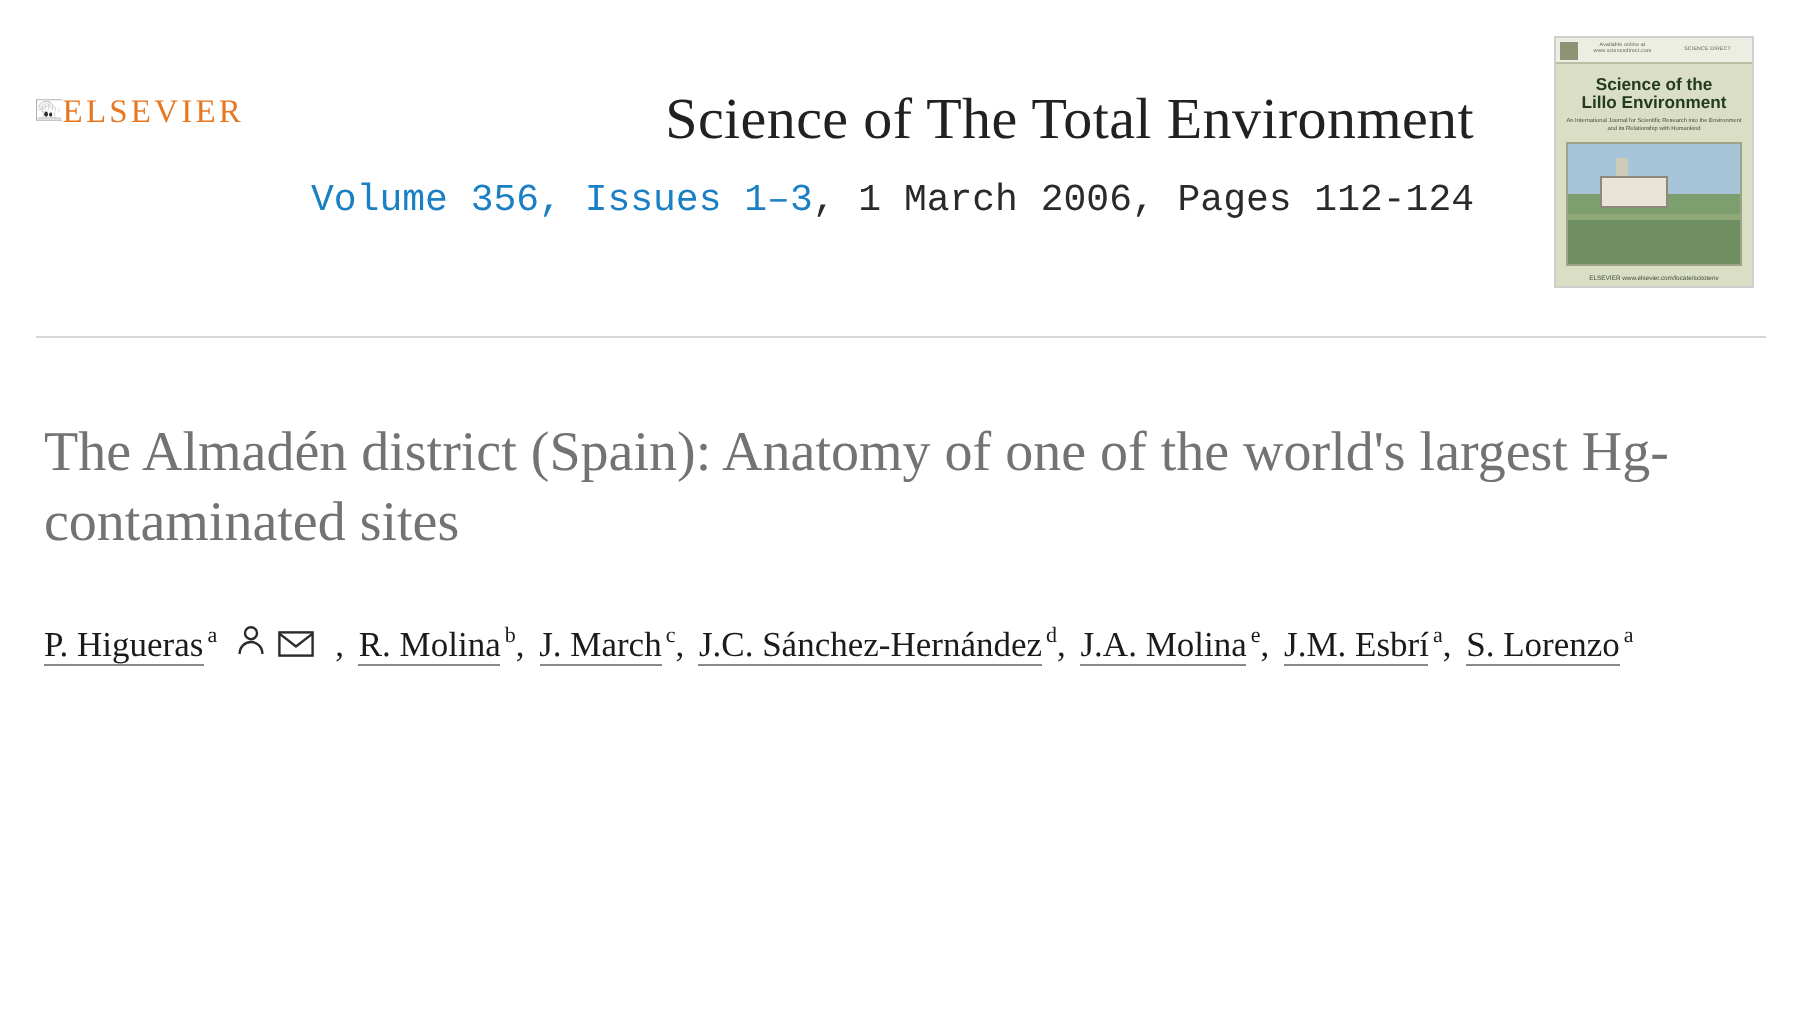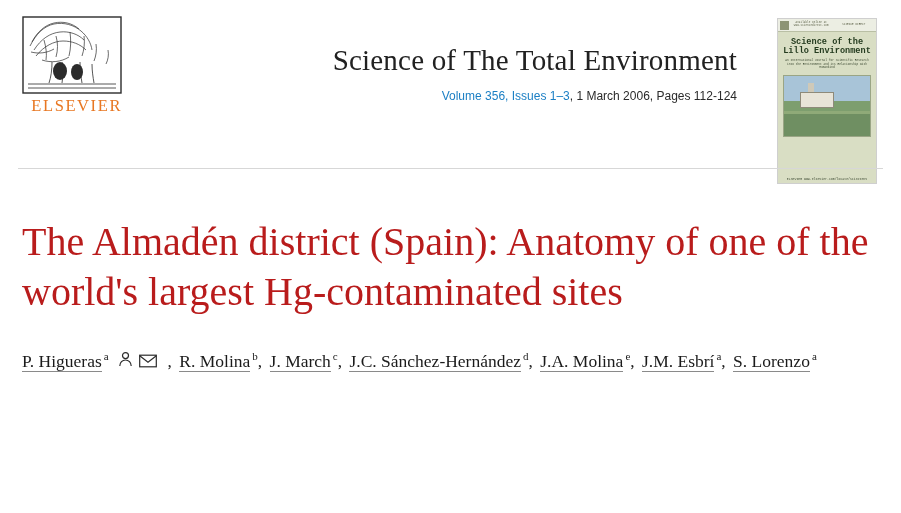--- a/index.html
+++ b/index.html
@@ -23,22 +23,22 @@
     display: flex;
     align-items: flex-start;
     padding: 14px 24px 0 18px;
   }
 
   .elsevier-logo {
     width: 104px;
     flex: 0 0 104px;
     margin-top: 2px;
     display: flex;
-    flex-direction: column;
-    align-items: flex-end;
+    flex-direction: row;
+    align-items: center;
   }
   .elsevier-tree {
     width: 100px;
     height: 78px;
     display: block;
   }
   .elsevier-word {
     margin-top: 2px;
     font-family: "Liberation Serif", serif;
     font-size: 16.5px;
@@ -56,40 +56,40 @@
   .journal-title {
     font-family: "Liberation Serif", serif;
     font-size: 29px;
     color: #212121;
     letter-spacing: .2px;
     line-height: 1.15;
     font-weight: 400;
   }
   .journal-issue {
     margin-top: 12px;
-    font-family: Liberation Sans, sans-serif;
-    font-size: 12px;
+    font-family: Liberation Mono, monospace;
+    font-size: 19px;
     color: #2a2a2a;
   }
   .journal-issue .vol-link {
     color: #1b7fc4;
     text-decoration: none;
     cursor: pointer;
   }
 
   .cover {
     flex: 0 0 100px;
     width: 100px;
-    height: 166px;
+    height: 126px;
     margin-top: 4px;
     border: 1px solid #cfcfcf;
     background: #d9dec4;
     position: relative;
     overflow: hidden;
-    font-family: Liberation Mono, monospace;
+    font-family: Liberation Sans, sans-serif;
   }
   .cover .c-topbar {
     height: 13px;
     background: #eceee3;
     border-bottom: 1px solid #b9bfa4;
     display: flex;
     align-items: center;
     padding: 0 2px;
     gap: 2px;
   }
@@ -171,23 +171,23 @@
   }
 
   
   .article {
     position: absolute;
     left: 22px; right: 22px;
     top: 190px;
   }
   .article-title {
     font-family: "Liberation Serif", serif;
-    font-size: 40px;
+    font-size: 28px;
     line-height: 1.25;
-    color: #b91c1c;
+    color: #737373;
     font-weight: 400;
     letter-spacing: 0px;
     max-width: 860px;
   }
 
   .authors {
     margin-top: 26px;
     font-family: "Liberation Serif", serif;
     font-size: 17.5px;
     color: #1b1b1b;

